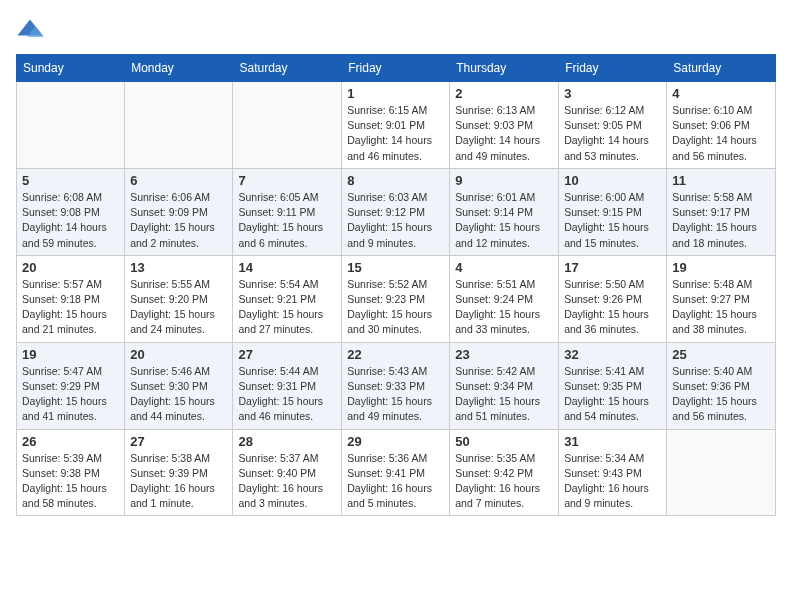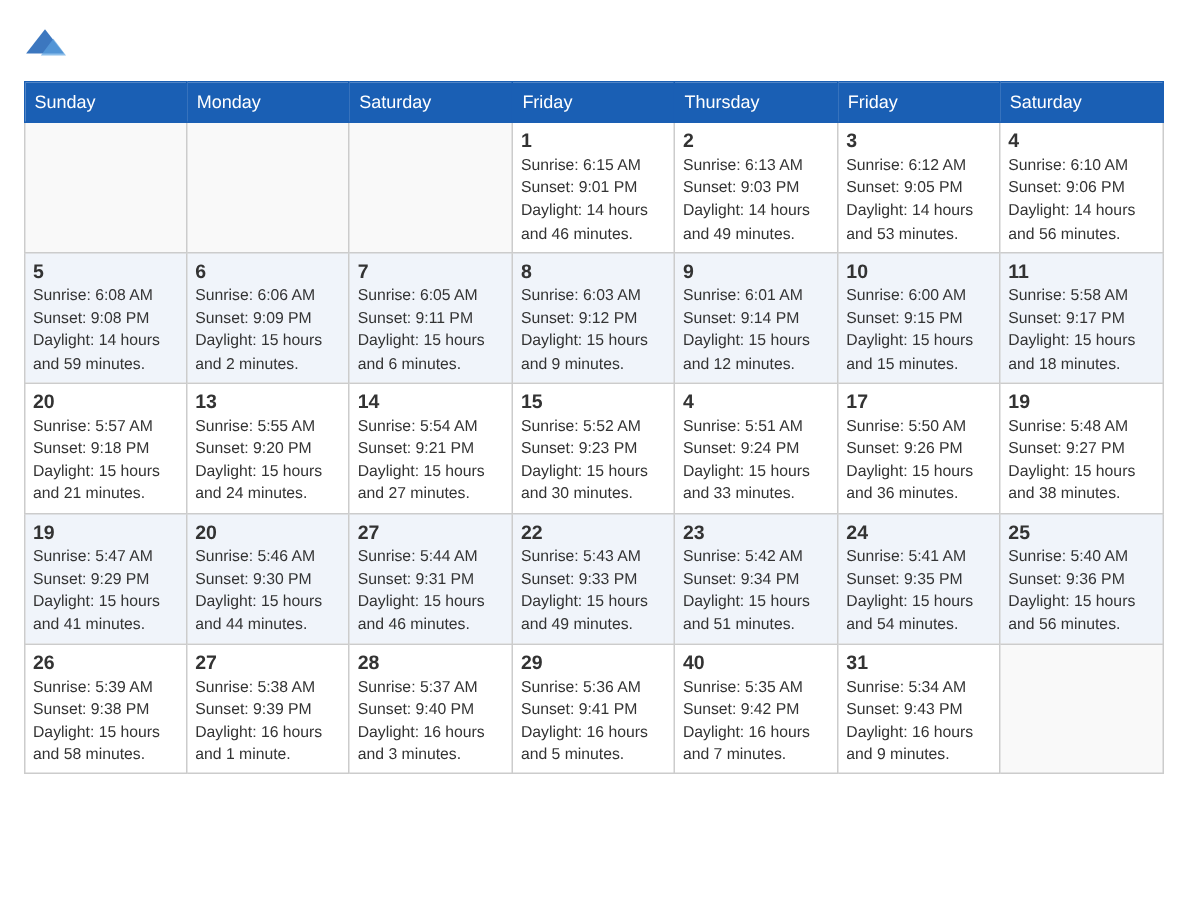--- a/index.html
+++ b/index.html
@@ -218,21 +218,21 @@
         </td>
         <td>
           <span class="day-num">22</span>
           <div class="day-info">Sunrise: 5:43 AM<br>Sunset: 9:33 PM<br>Daylight: 15 hours and 49 minutes.</div>
         </td>
         <td>
           <span class="day-num">23</span>
           <div class="day-info">Sunrise: 5:42 AM<br>Sunset: 9:34 PM<br>Daylight: 15 hours and 51 minutes.</div>
         </td>
         <td>
-          <span class="day-num">24</span>
+          <span class="day-num">32</span>
           <div class="day-info">Sunrise: 5:41 AM<br>Sunset: 9:35 PM<br>Daylight: 15 hours and 54 minutes.</div>
         </td>
         <td>
           <span class="day-num">25</span>
           <div class="day-info">Sunrise: 5:40 AM<br>Sunset: 9:36 PM<br>Daylight: 15 hours and 56 minutes.</div>
         </td>
       </tr>
       <tr>
         <td>
           <span class="day-num">26</span>
@@ -244,21 +244,21 @@
         </td>
         <td>
           <span class="day-num">28</span>
           <div class="day-info">Sunrise: 5:37 AM<br>Sunset: 9:40 PM<br>Daylight: 16 hours and 3 minutes.</div>
         </td>
         <td>
           <span class="day-num">29</span>
           <div class="day-info">Sunrise: 5:36 AM<br>Sunset: 9:41 PM<br>Daylight: 16 hours and 5 minutes.</div>
         </td>
         <td>
-          <span class="day-num">40</span>
+          <span class="day-num">50</span>
           <div class="day-info">Sunrise: 5:35 AM<br>Sunset: 9:42 PM<br>Daylight: 16 hours and 7 minutes.</div>
         </td>
         <td>
           <span class="day-num">31</span>
           <div class="day-info">Sunrise: 5:34 AM<br>Sunset: 9:43 PM<br>Daylight: 16 hours and 9 minutes.</div>
         </td>
         <td class="empty-cell"></td>
       </tr>
     </tbody>
 </table>

